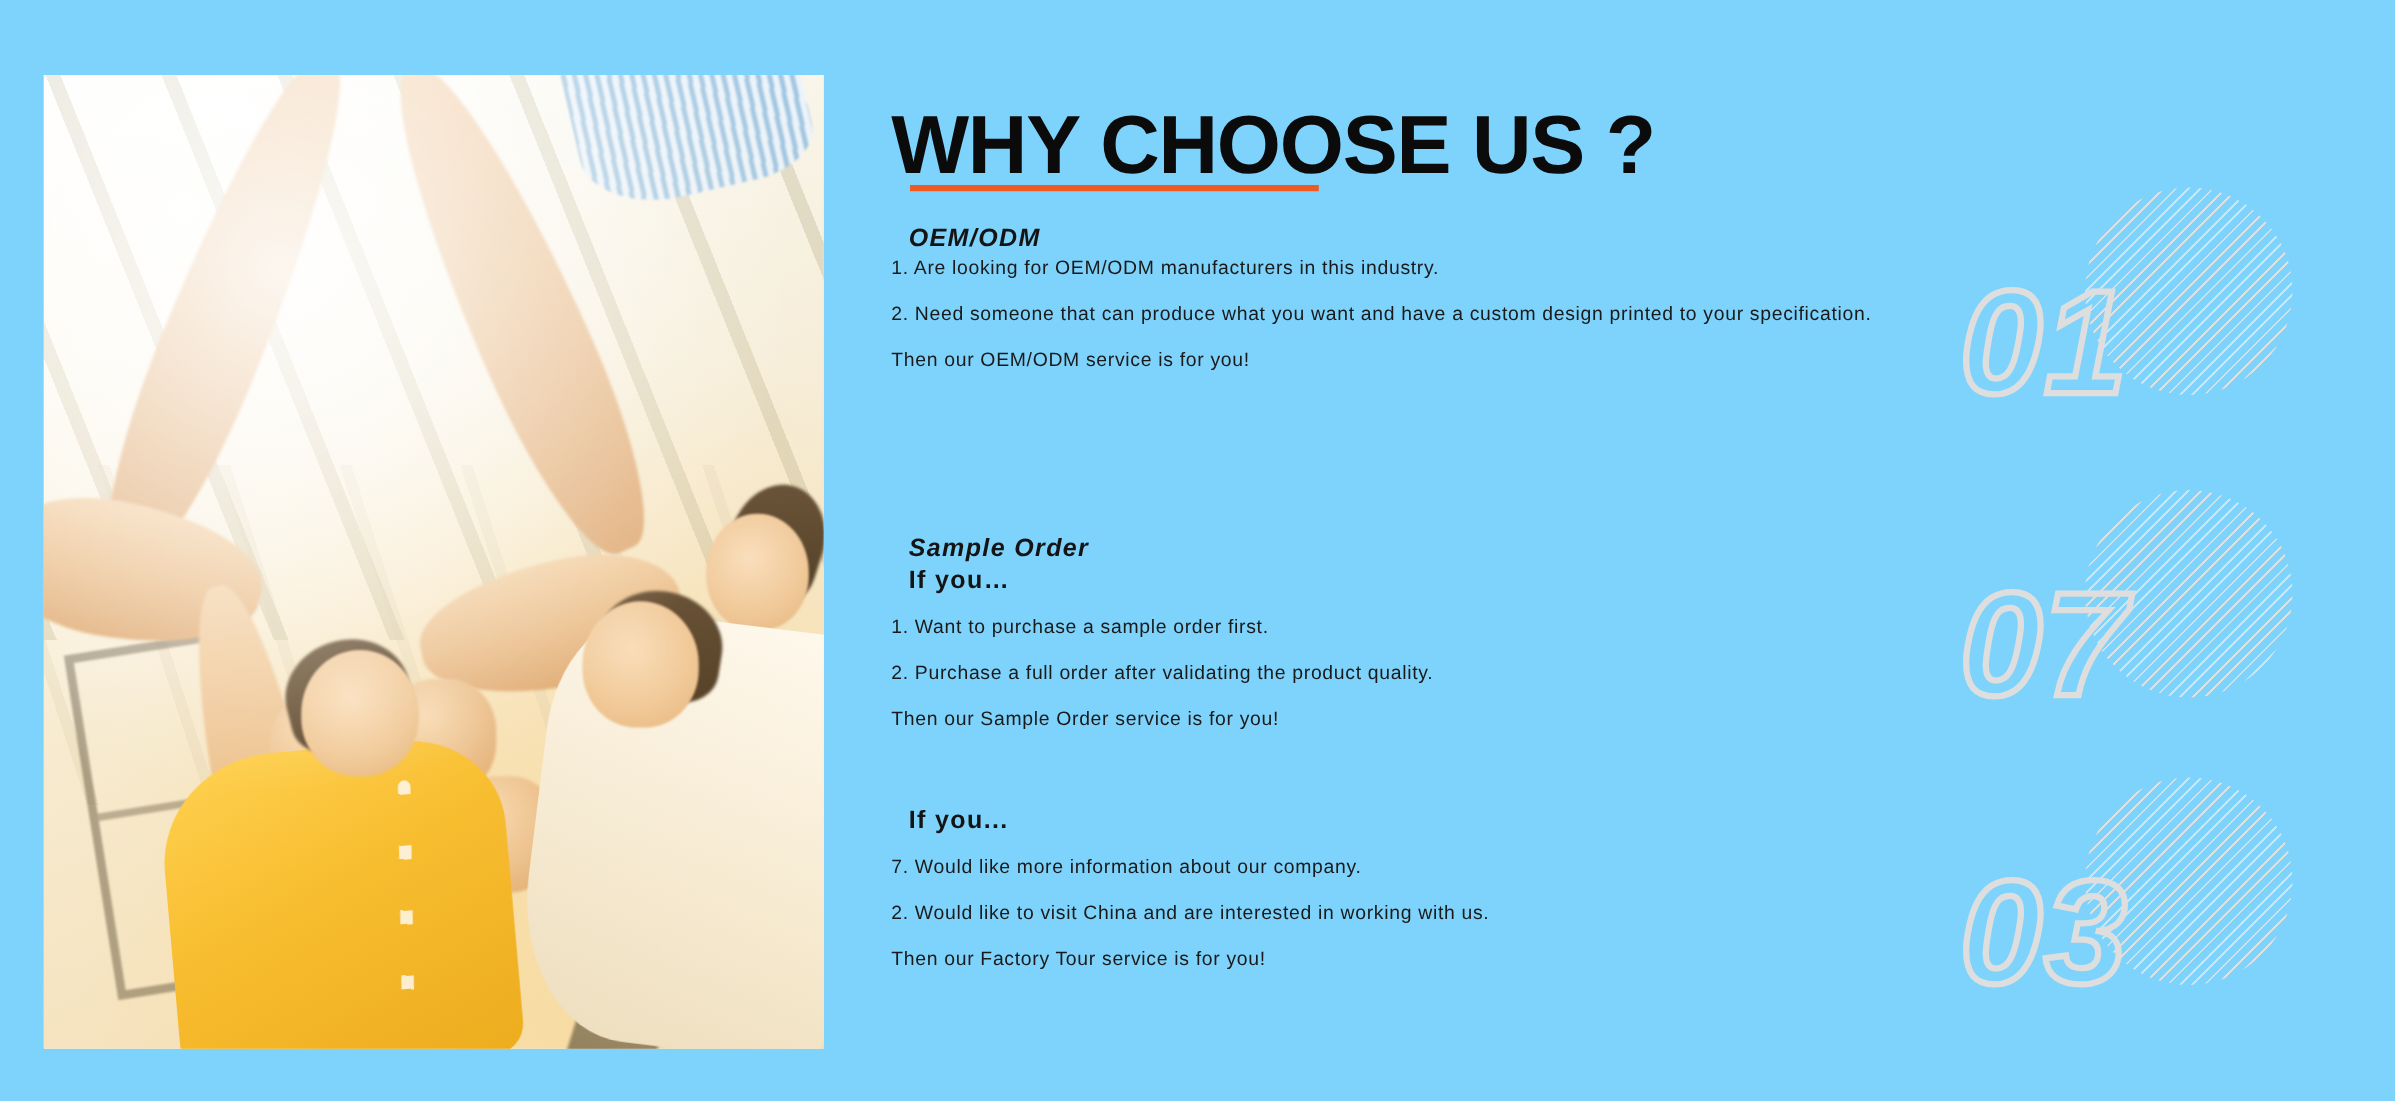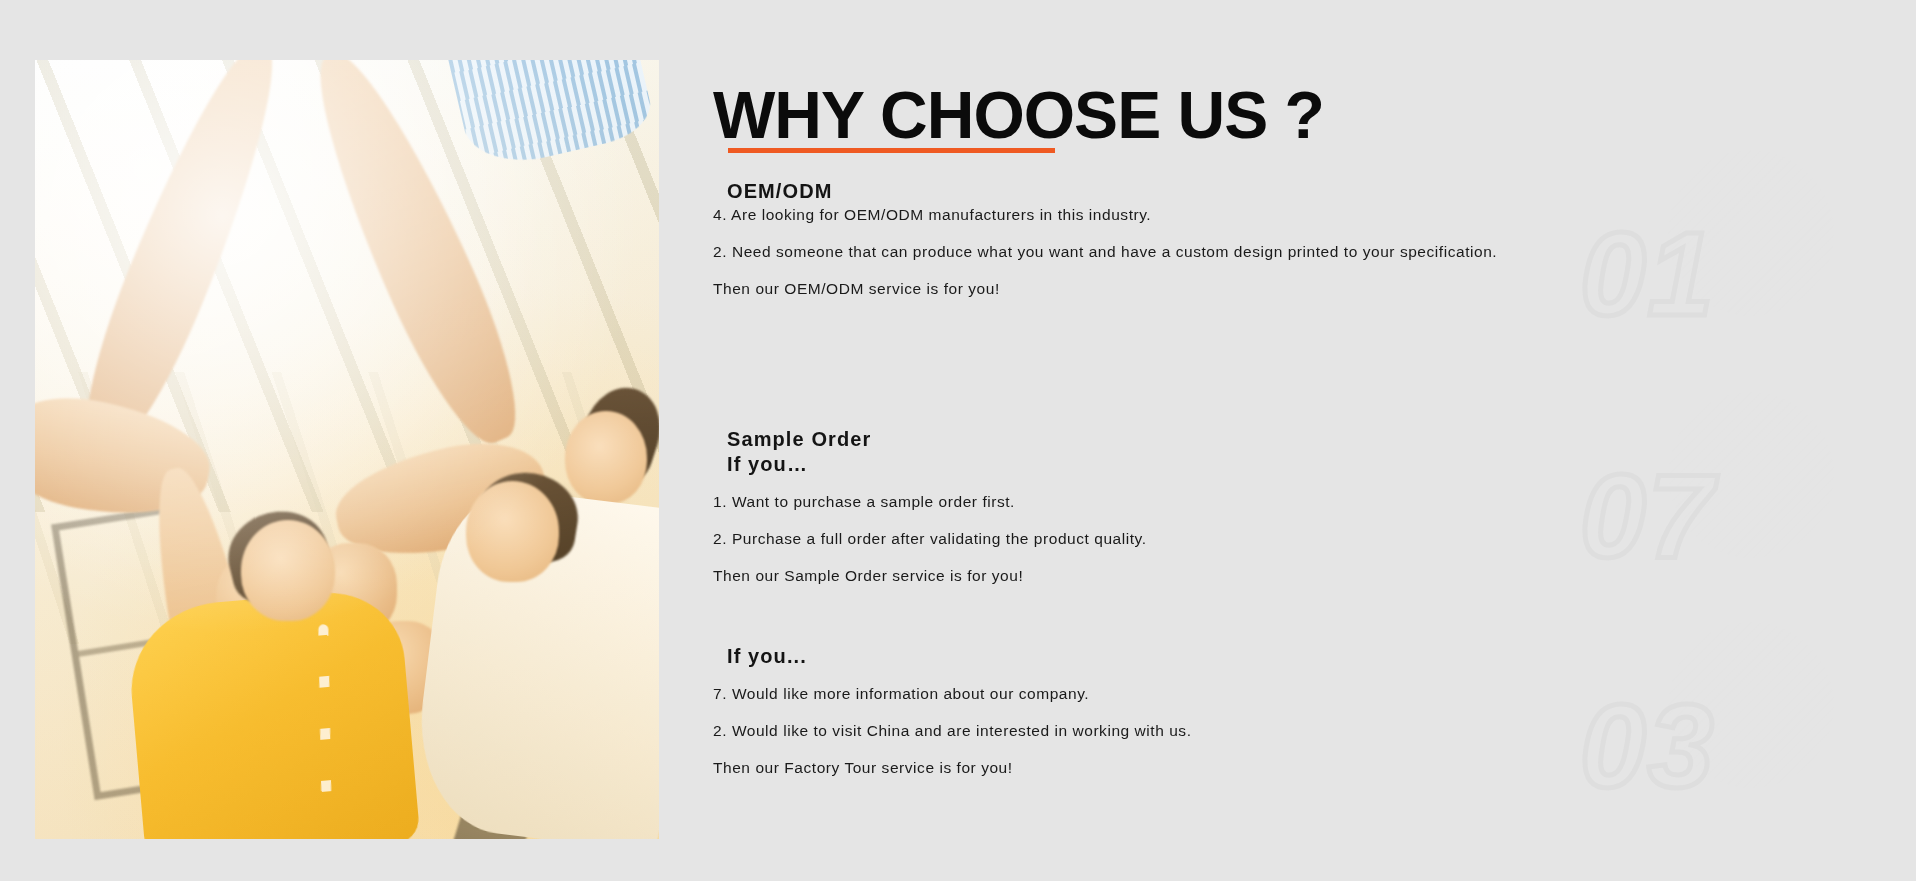--- a/index.html
+++ b/index.html
@@ -9,21 +9,21 @@
     background: #ffffff;
   }
   body {
     font-family: "Liberation Sans", sans-serif;
     -webkit-font-smoothing: antialiased;
   }
   .page {
     position: relative;
     width: 1916px;
     height: 881px;
-    background: #e5e5e5;
+    background: #7dd3fc;
     overflow: hidden;
   }
 
   
   .photo {
     position: absolute;
     left: 35px;
     top: 60px;
     width: 624px;
     height: 779px;
@@ -220,20 +220,21 @@
   .block.b3 { top: 645px; }
 
   .block-head {
     font-size: 20px;
     font-weight: 700;
     color: #141414;
     letter-spacing: 1.1px;
     margin-left: 14px;
     margin-bottom: 2px;
     white-space: nowrap;
+    font-style: italic;
   }
   .block-sub {
     font-size: 20px;
     font-weight: 700;
     color: #141414;
     letter-spacing: 1.1px;
     margin-left: 14px;
     margin-bottom: 16px;
     white-space: nowrap;
   }
@@ -268,21 +269,21 @@
     background: repeating-linear-gradient(
       -45deg,
       rgba(228,228,228,0.85) 0px,
       rgba(228,228,228,0.85) 1.5px,
       rgba(255,255,255,0) 1.5px,
       rgba(255,255,255,0) 7px
     );
   }
   .wm .num {
     position: absolute;
-    left: 12px;
+    left: 0;
     top: 56px;
     font-family: "Liberation Sans", sans-serif;
     font-size: 118px;
     font-weight: 700;
     font-style: italic;
     letter-spacing: 2px;
     color: transparent;
     -webkit-text-stroke: 5px #dedede;
     text-stroke: 5px #dedede;
   }
@@ -328,21 +329,21 @@
     <div class="photo-glow"></div>
   </div>
 
   <div class="content">
 
     <h1 class="page-title">WHY CHOOSE US ?</h1>
     <div class="title-rule"></div>
 
     <div class="block b1">
       <div class="block-head">OEM/ODM</div>
-      <div class="block-line">4. Are looking for OEM/ODM manufacturers in this industry.</div>
+      <div class="block-line">1. Are looking for OEM/ODM manufacturers in this industry.</div>
       <div class="block-line">2. Need someone that can produce what you want and have a custom design printed to your specification.</div>
       <div class="block-line">Then our OEM/ODM service is for you!</div>
     </div>
 
     <div class="block b2">
       <div class="block-head">Sample Order</div>
       <div class="block-sub">If you…</div>
       <div class="block-line">1. Want to purchase a sample order first.</div>
       <div class="block-line">2. Purchase a full order after validating the product quality.</div>
       <div class="block-line">Then our Sample Order service is for you!</div>

